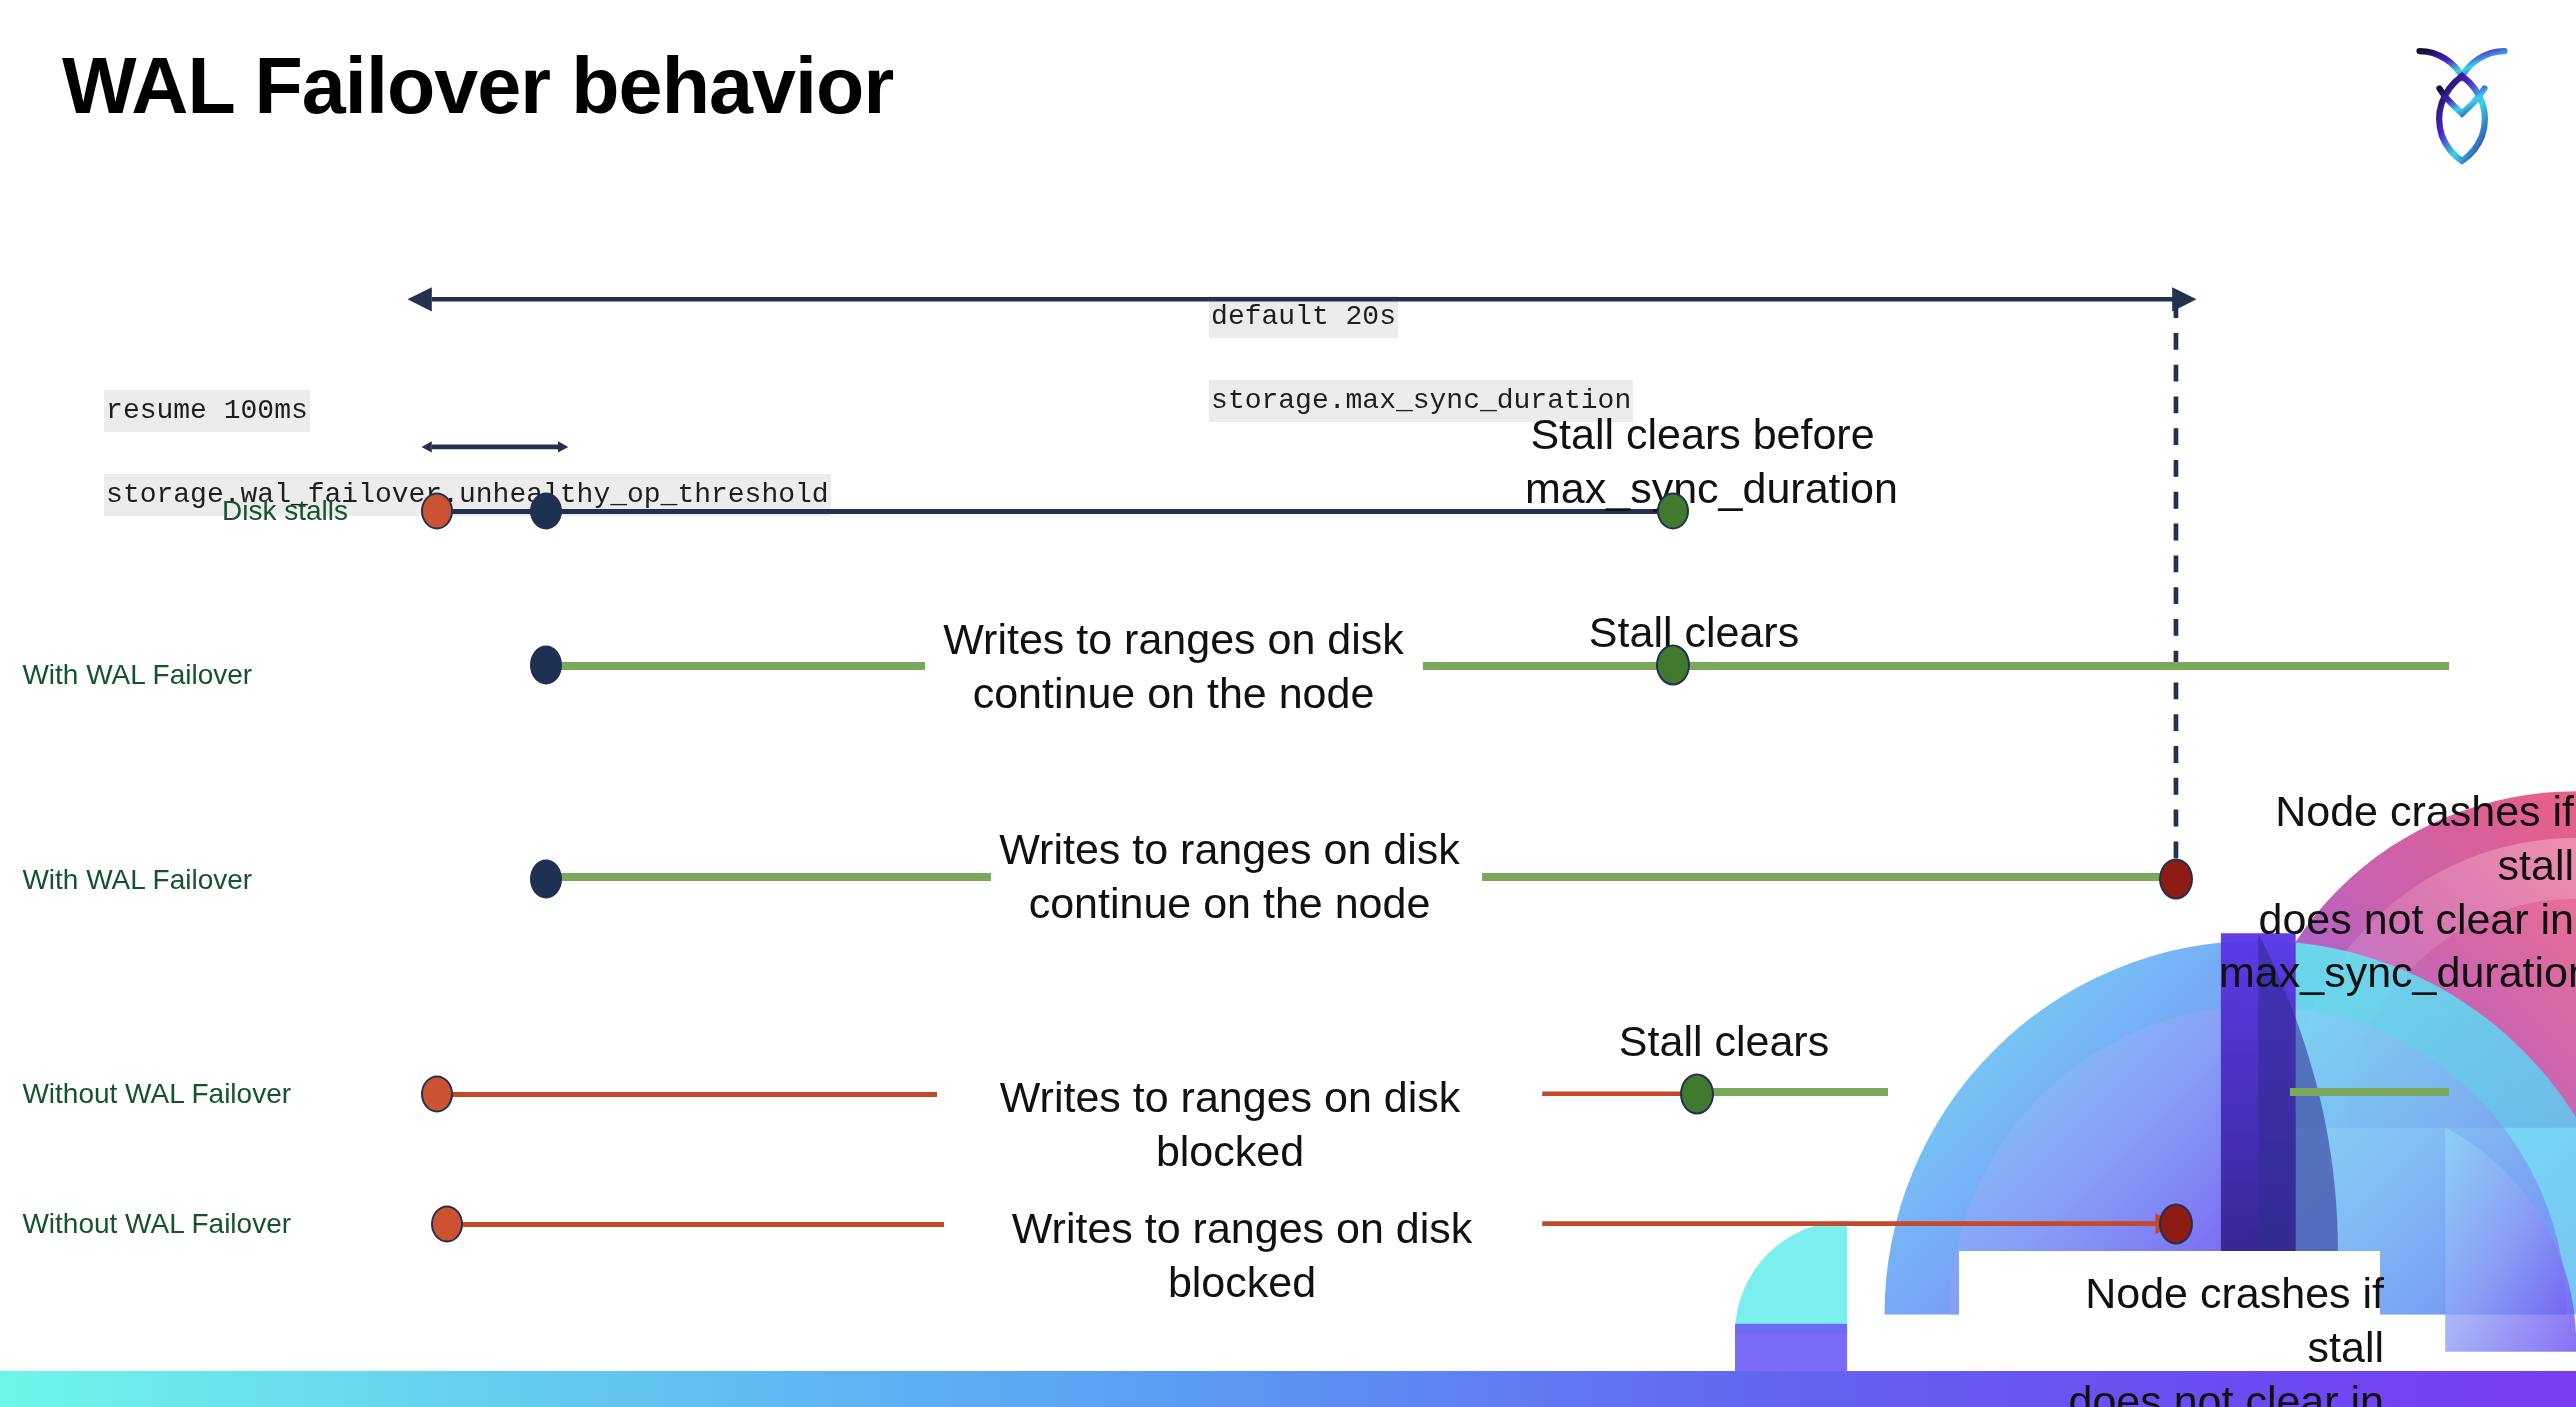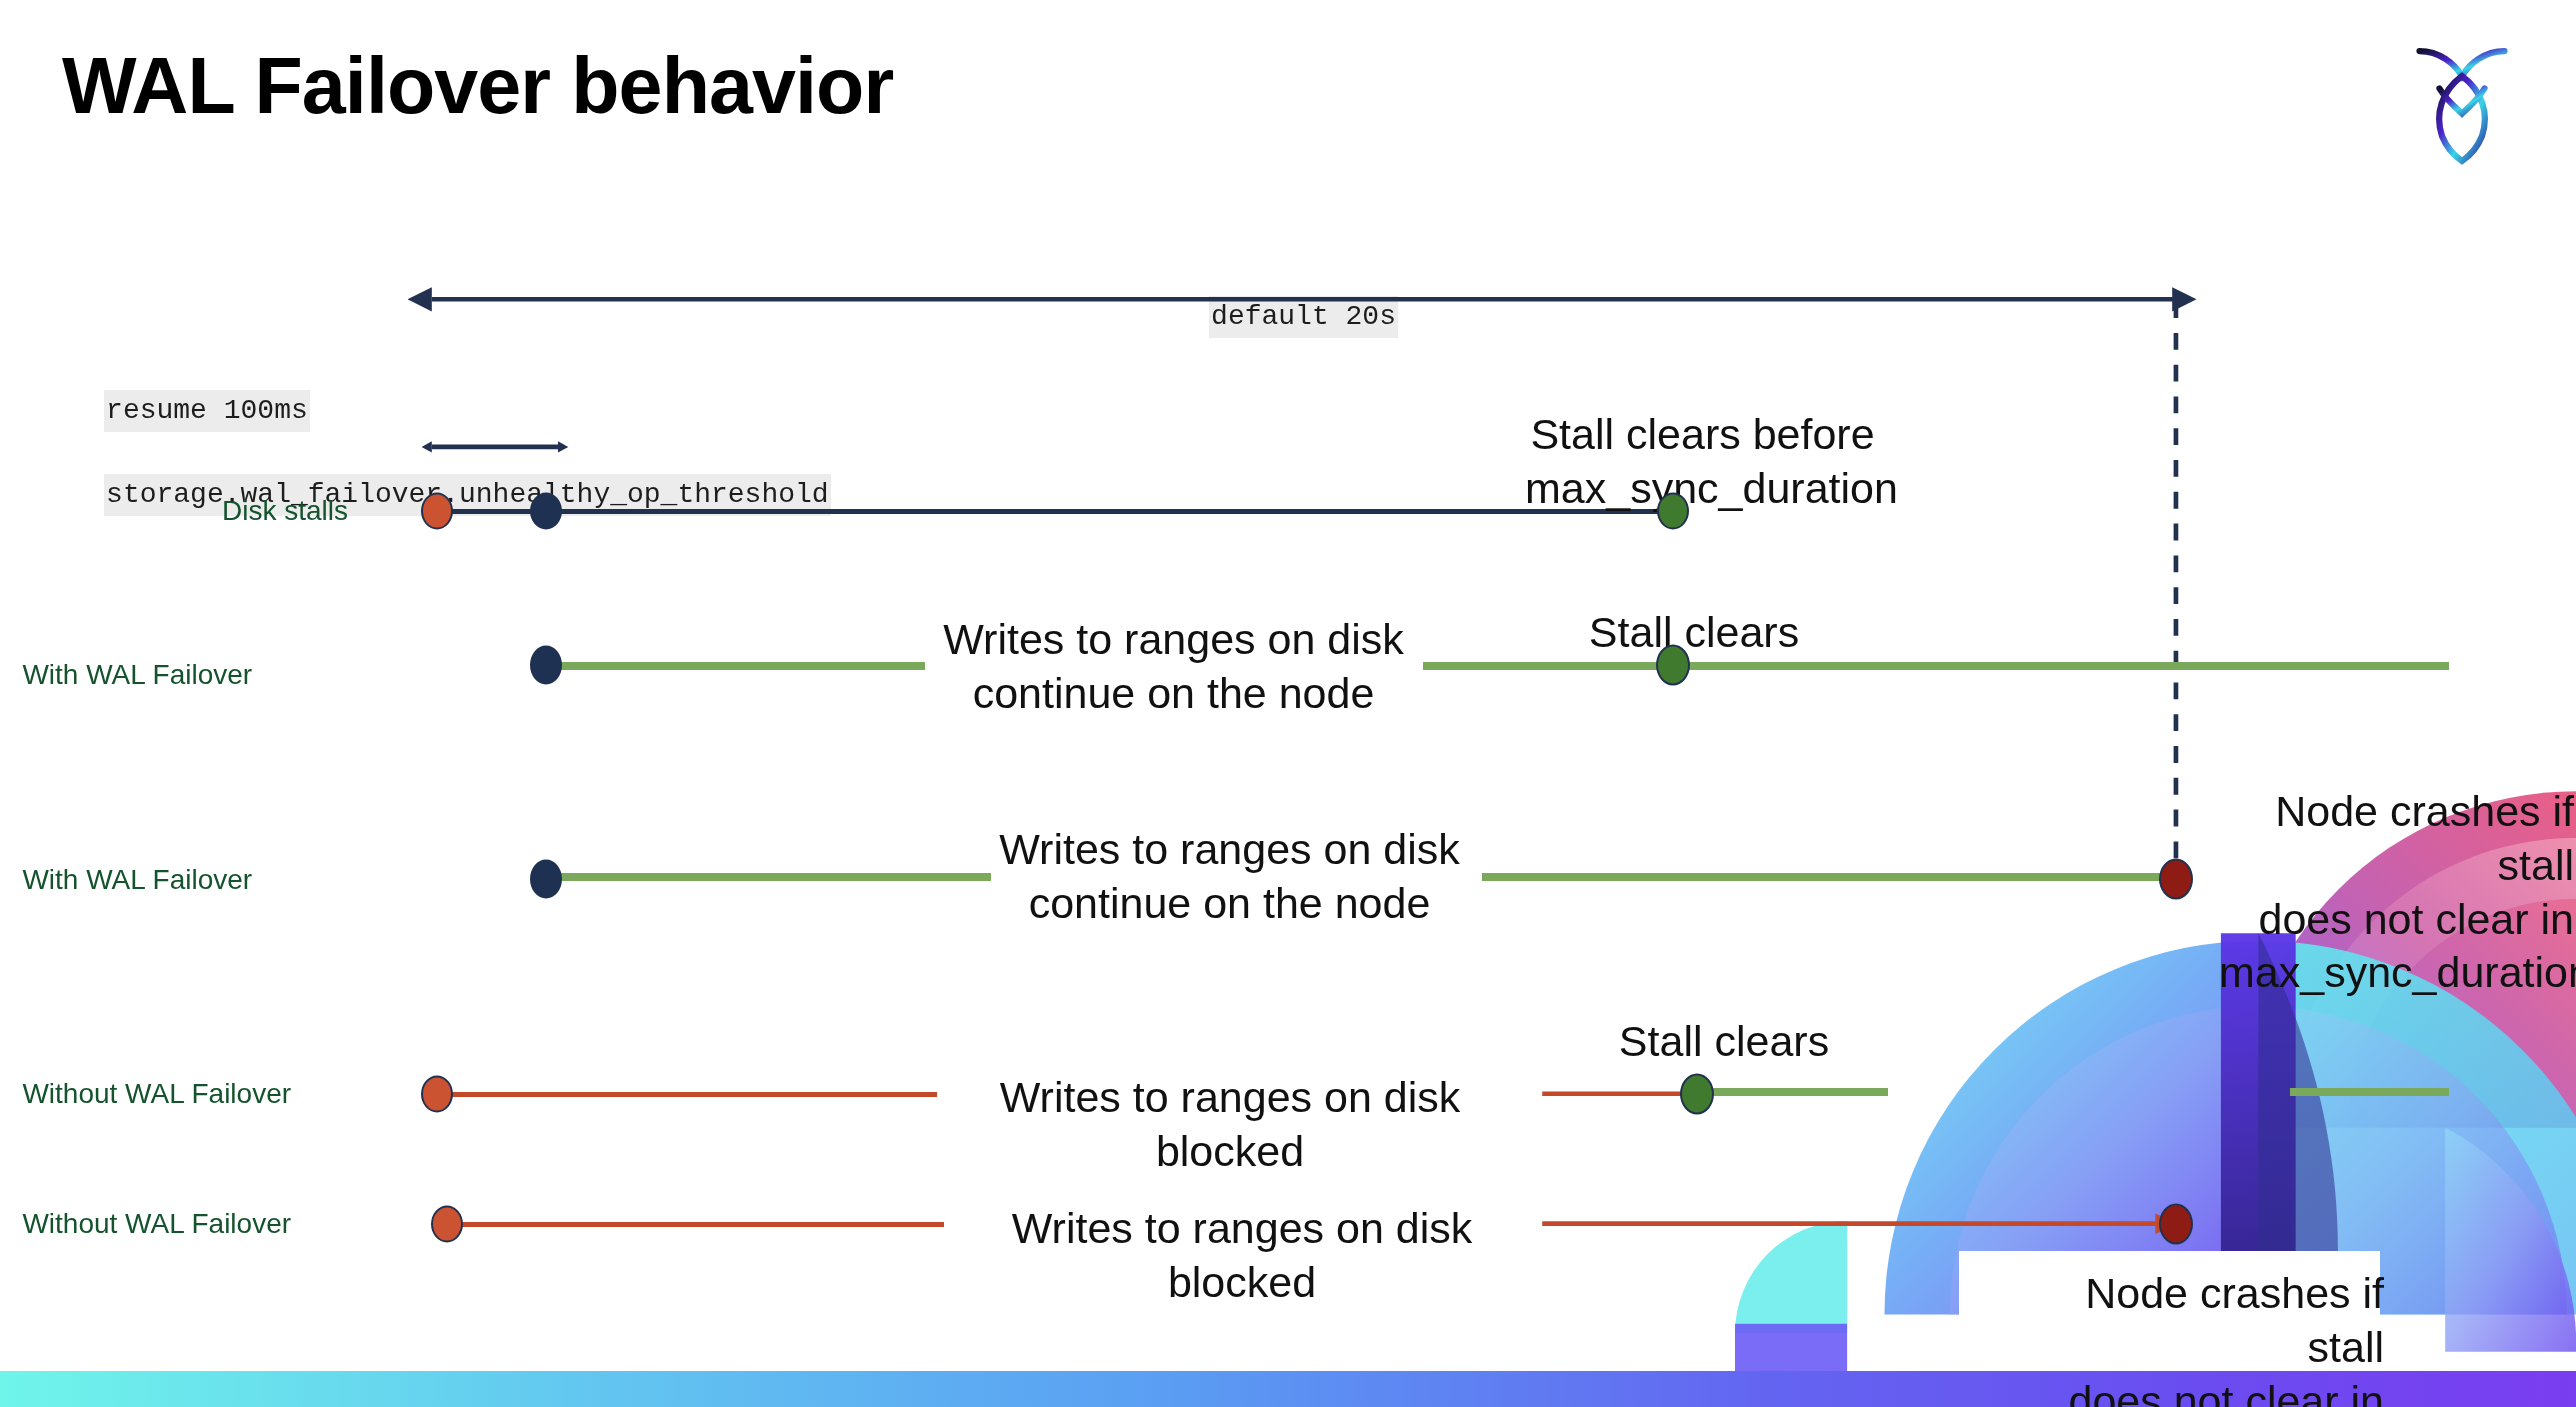--- a/index.html
+++ b/index.html
@@ -150,20 +150,21 @@
         <path d="M26 24 C42 24 54 34 60 44 C66 34 78 24 94 24"></path>
         <path d="M60 44 C44 56 38 74 44 92 C48 102 54 108 60 112 C66 108 72 102 76 92 C82 74 76 56 60 44 Z"></path>
         <path d="M42 54 C48 64 56 70 60 74 C64 70 72 64 78 54"></path>
         <path d="M60 74 L60 112"></path>
       </g>
     </svg>
   </div>
 
   <div class="code" style="left:1142px; top:254px;">
     <span>default 20s</span><br>
+    <span>storage.max_sync_duration</span>
   </div>
 
   <div class="code" style="left:37px; top:348px;">
     <span>resume 100ms</span><br>
     <span>storage.wal_failover.unhealthy_op_threshold</span>
   </div>
 
   <svg class="ov" viewBox="0 0 2756 1506" width="2576" height="1408">
     <defs>
       <marker id="navyArrowL" markerWidth="14" markerHeight="14" refX="11" refY="6" orient="auto" markerUnits="userSpaceOnUse">

